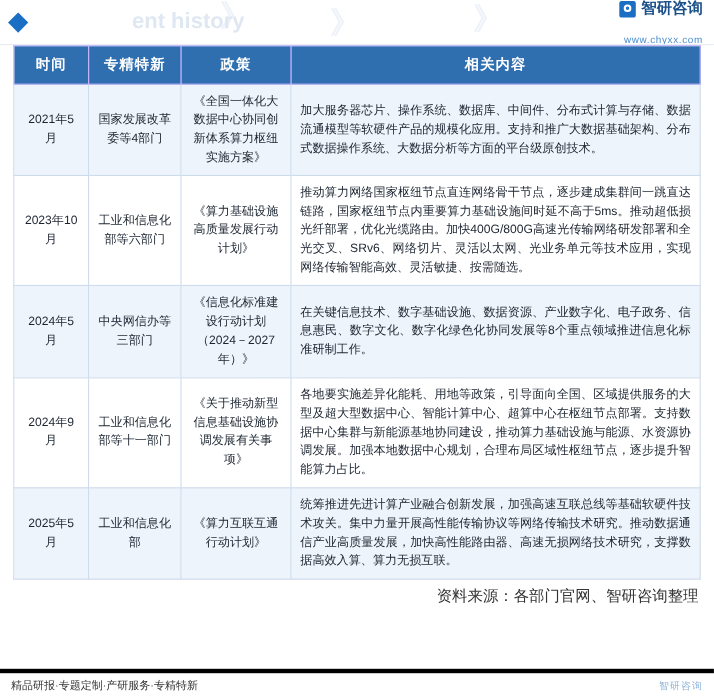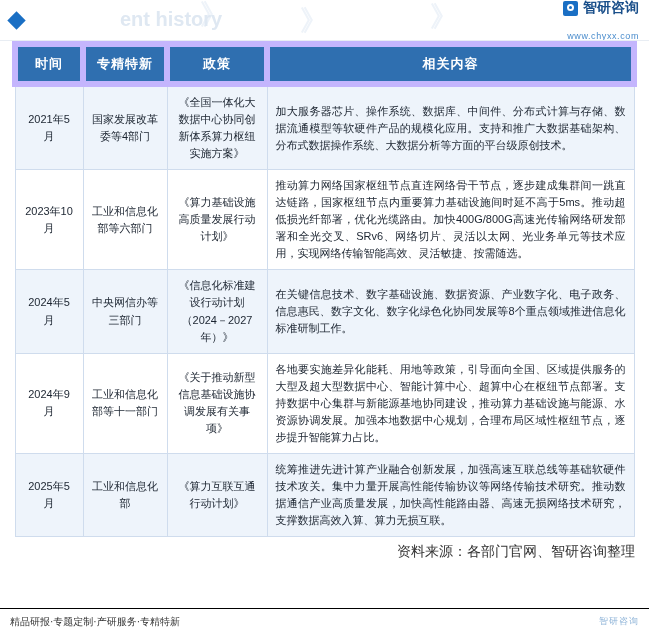--- a/index.html
+++ b/index.html
@@ -137,21 +137,21 @@
     table-layout: fixed;
     font-size: 11px;
     color: #123;
   }
   table.policy th {
     background: #2f6fb0;
     color: #ffffff;
     font-size: 13px;
     font-weight: bold;
     padding: 8px 4px;
-    border: 6px solid #c4b5fd;
+    border: 1px solid #c4b5fd;
     text-align: center;
     letter-spacing: 1px;
   }
   table.policy td {
     border: 1px solid #cfdced;
     padding: 7px 8px;
     vertical-align: middle;
     line-height: 1.55;
     color: #1b2430;
   }
@@ -177,21 +177,21 @@
     font-size: 14px;
     color: #333;
     padding: 6px 14px 0 0;
   }
   .footerbar {
     position: absolute;
     left: 0;
     right: 0;
     bottom: 0;
     height: 26px;
-    border-top: 1px solid #000000;
+    border-top: 4px solid #000000;
     display: flex;
     align-items: center;
     font-size: 10px;
     color: #333;
     padding: 0 10px;
     box-sizing: border-box;
     background: #fff;
   }
   .footer-left { white-space: nowrap; }
   .footer-right {

